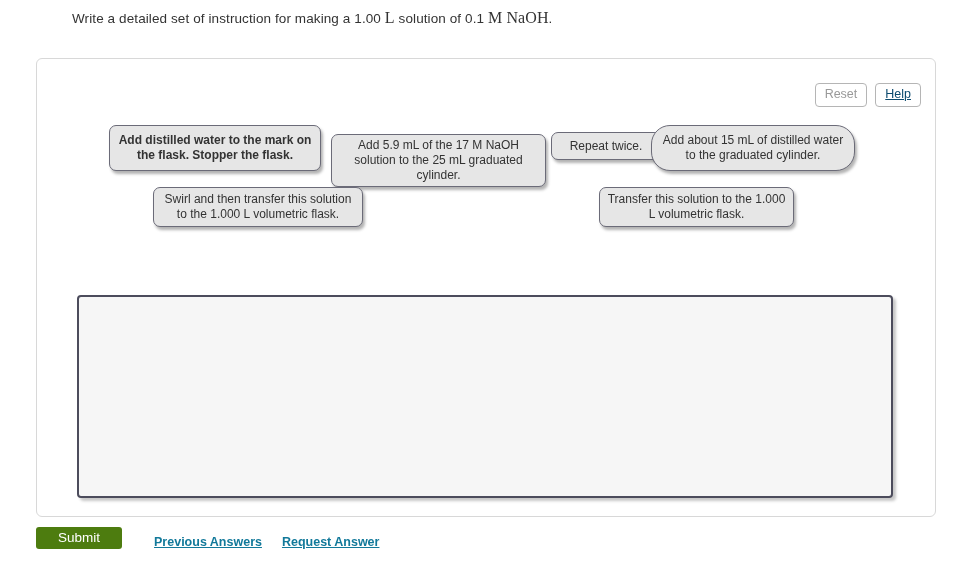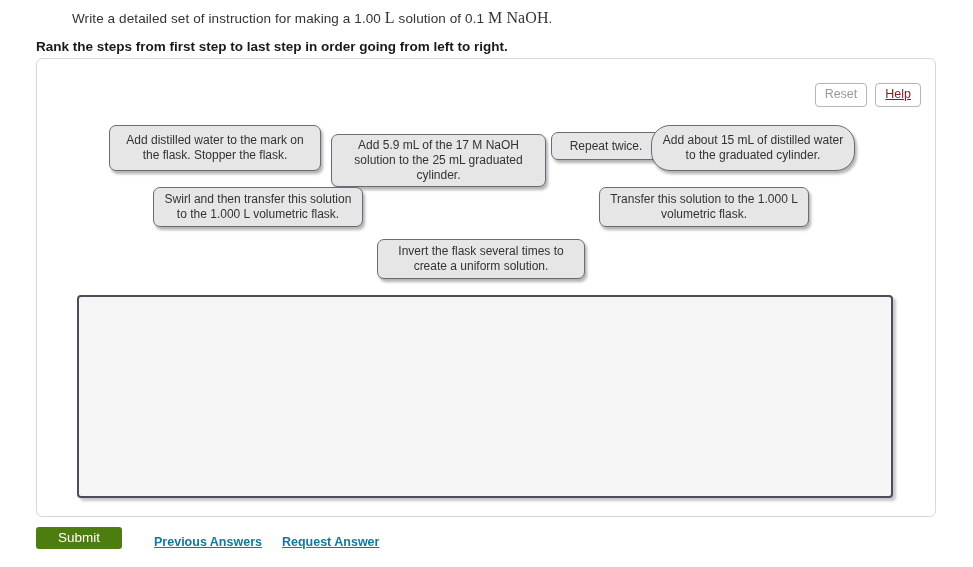--- a/index.html
+++ b/index.html
@@ -69,21 +69,21 @@
     font-size: 12.5px;
     padding: 3px 9px 4px 9px;
     border: 1px solid #b5b5b5;
     border-radius: 4px;
     background: #ffffff;
     line-height: 15px;
     cursor: pointer;
     box-sizing: border-box;
   }
   #reset-button { color: #999999; }
-  #help-button  { color: #7f1d1d; text-decoration: underline; }
+  #help-button  { color: #0c4a6e; text-decoration: underline; }
 
   
   #item-bank {
     position: absolute;
     left: 0;
     top: 0;
     width: 900px;
     height: 230px;
   }
   .drag-item {
@@ -99,28 +99,28 @@
     display: flex;
     align-items: center;
     justify-content: center;
     box-sizing: border-box;
     padding: 3px 7px;
     cursor: move;
     user-select: none;
   }
 
   
-  #item-0 { left: 72px;  top: 66px;  width: 212px; height: 46px; }
+  #item-0 { left: 72px;  top: 66px;  width: 212px; height: 46px; font-weight: bold; }
   #item-1 { left: 294px; top: 75px;  width: 215px; height: 53px; }
   #item-2 { left: 514px; top: 73px;  width: 110px;  height: 28px; }
   #item-3 { left: 614px; top: 66px;  width: 204px; height: 46px; border-radius: 19px; }
   
   #item-4 { left: 116px; top: 128px; width: 210px; height: 40px; }
   #item-5 { left: 340px; top: 128px; width: 208px; height: 40px; }
-  #item-6 { left: 562px; top: 128px; width: 210px; height: 40px; }
+  #item-6 { left: 562px; top: 128px; width: 195px; height: 40px; }
   
   #item-7 { left: 340px; top: 180px; width: 208px; height: 40px; }
 
   
   #drop-zone {
     position: absolute;
     left: 40px;
     top: 236px;
     width: 816px;
     height: 203px;
@@ -162,38 +162,36 @@
   }
   #request-answer-link { margin-left: 20px; }
 </style>
 </head>
 <body>
 
 <div id="prompt-area">
   <div id="question-text">
     <span>Write a detailed set of instruction for making a </span><span>1.00</span><span>&nbsp;</span><span class="serif-unit">L</span><span> solution of </span><span>0.1</span><span>&nbsp;</span><span class="serif-unit">M NaOH</span><span>.</span>
   </div>
-  <div id="rank-instruction">Rank the steps from first step to last step in order going from left to right.</div>
 </div>
 
 <div id="activity-panel">
 
   <div id="panel-buttons">
     <button class="panel-btn" id="reset-button">Reset</button>
     <button class="panel-btn" id="help-button">Help</button>
   </div>
 
   <div id="item-bank">
     <div class="drag-item" id="item-0">Add distilled water to the mark on the flask. Stopper the flask.</div>
     <div class="drag-item" id="item-1">Add 5.9 mL of the 17 M NaOH solution to the 25 mL graduated cylinder.</div>
     <div class="drag-item" id="item-2">Repeat twice.</div>
     <div class="drag-item" id="item-3">Add about 15 mL of distilled water to the graduated cylinder.</div>
     <div class="drag-item" id="item-4">Swirl and then transfer this solution to the 1.000 L volumetric flask.</div>
     <div class="drag-item" id="item-6">Transfer this solution to the 1.000 L volumetric flask.</div>
-    <div class="drag-item" id="item-7">Invert the flask several times to create a uniform solution.</div>
   </div>
 
   <div id="drop-zone"></div>
 
 </div>
 
 <div id="action-bar">
   <button id="submit-button">Submit</button>
   <span class="action-link" id="previous-answers-link">Previous Answers</span>
   <span class="action-link" id="request-answer-link">Request Answer</span>

